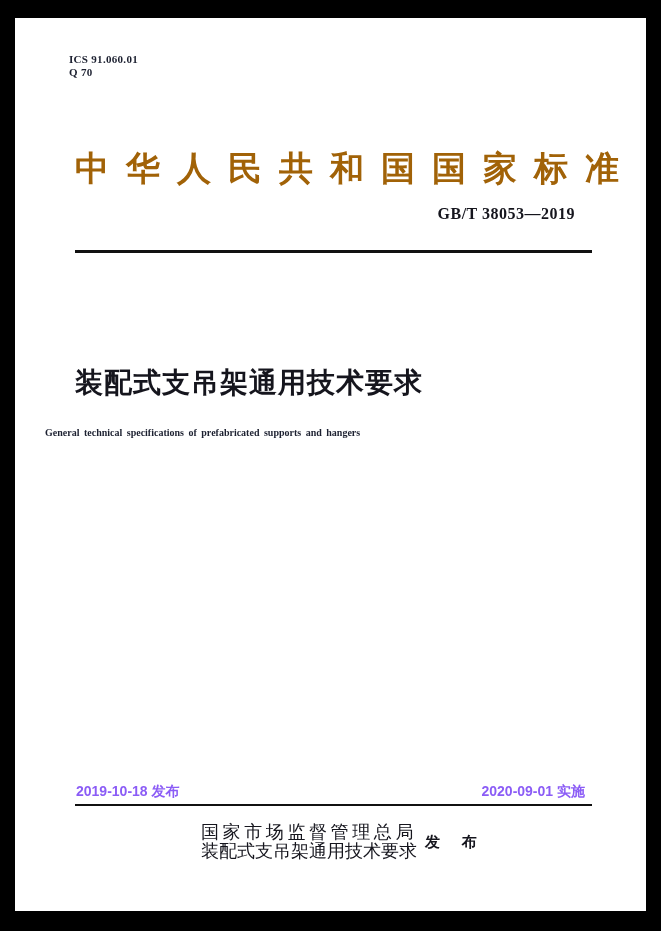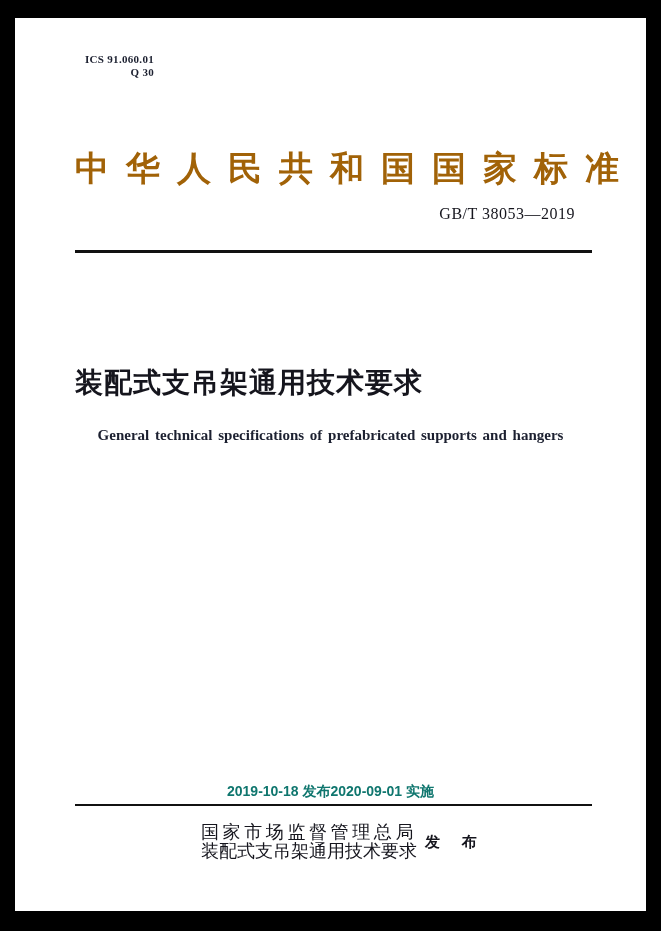--- a/index.html
+++ b/index.html
@@ -16,48 +16,47 @@
   }
   .page {
     position: absolute;
     left: 15px; top: 18px;
     width: 631px; height: 893px;
     background: #ffffff;
     color: #16161f;
   }
   .ics-block {
     position: absolute;
-    left: 70px; top: 35px;
+    left: 54px; top: 35px;
     font-size: 11px;
     font-weight: bold;
     line-height: 13px;
     color: #1c2030;
     letter-spacing: 0.3px;
-    text-align: right;
   }
   .gb-logo {
     position: absolute;
     left: 416px; top: 44px;
     width: 118px; height: 68px;
   }
   .std-heading {
     position: absolute;
     left: 60px; top: 128px;
     width: 520px;
     font-size: 34px;
     font-weight: bold;
     letter-spacing: 17px;
     white-space: nowrap;
     color: #a16207;
   }
   .std-number {
     position: absolute;
     right: 71px; top: 187px;
     font-size: 16px;
-    font-weight: normal;
+    font-weight: bold;
     letter-spacing: 0.5px;
     color: #15151d;
   }
   .rule-top {
     position: absolute;
     left: 60px; top: 232px;
     width: 517px; height: 3px;
     background: #111111;
   }
   .doc-title {
@@ -68,36 +67,35 @@
     font-family: "Liberation Sans", "DejaVu Sans", sans-serif;
     font-size: 28px;
     font-weight: bold;
     letter-spacing: 1px;
     color: #15151d;
   }
   .doc-title-en {
     position: absolute;
     left: 30px; top: 409px;
     width: 571px;
-    text-align: center;
-    font-size: 15px;
+    font-size: 10px;
     font-weight: bold;
     word-spacing: 2px;
     color: #1c2030;
   }
   .date-row {
     position: absolute;
     left: 61px; top: 765px;
     width: 509px;
     display: flex;
-    justify-content: center;
+    justify-content: space-between;
     font-family: "Liberation Sans", "DejaVu Sans", sans-serif;
     font-size: 14px;
     font-weight: bold;
-    color: #0f766e;
+    color: #8b5cf6;
   }
   .rule-bottom {
     position: absolute;
     left: 60px; top: 786px;
     width: 517px; height: 2px;
     background: #111111;
   }
   .publisher-row {
     position: absolute;
     left: 186px; top: 805px;
@@ -122,21 +120,21 @@
   }
 </style>
 </head>
 <body>
 
 <div class="frame">
   <div class="page">
 
     <div class="ics-block">
       <div>ICS 91.060.01</div>
-      <div>Q 30</div>
+      <div>Q 70</div>
     </div>
 
 
     <div class="std-heading">中华人民共和国国家标准</div>
 
     <div class="std-number">GB/T 38053—2019</div>
 
     <div class="rule-top"></div>
 
     <div class="doc-title">装配式支吊架通用技术要求</div>

